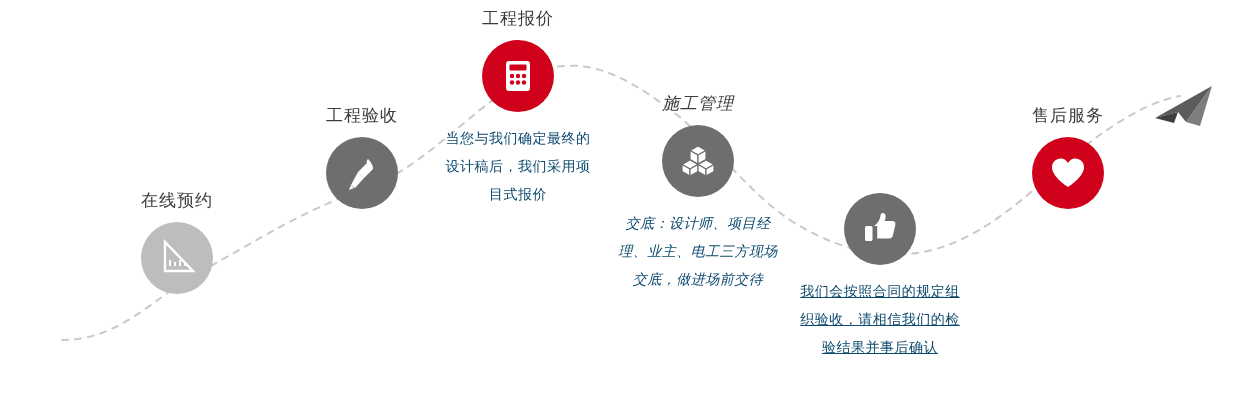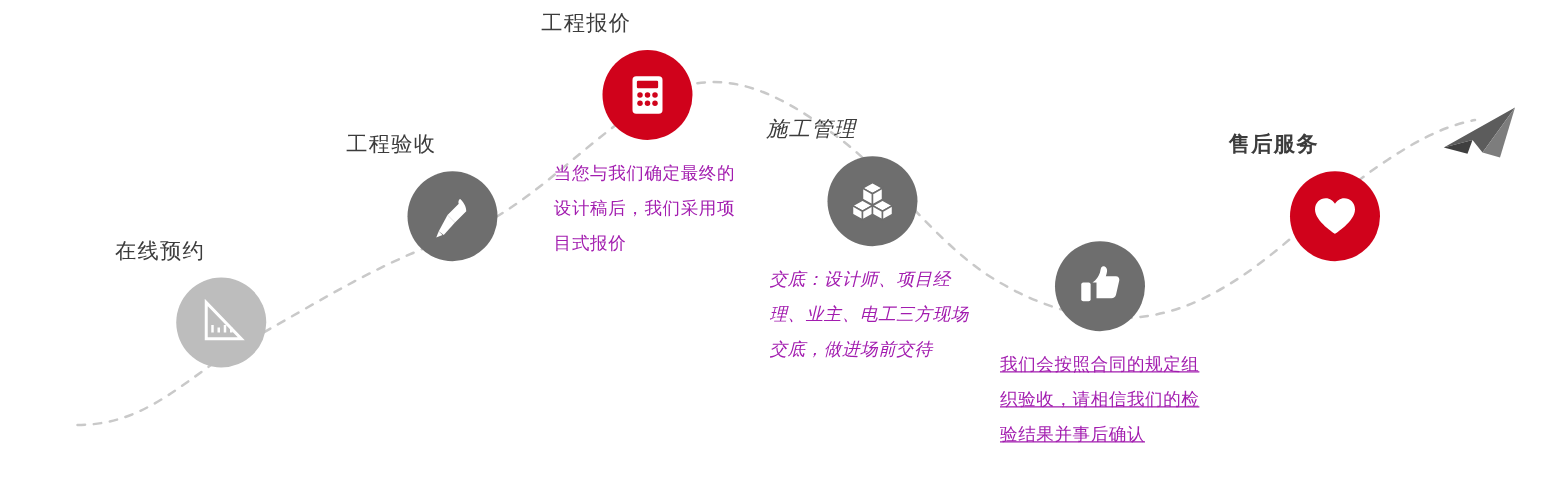--- a/index.html
+++ b/index.html
@@ -25,21 +25,21 @@
   .curve-layer {
     position: absolute;
     left: 0; top: 0;
     width: 1245px;
     height: 402px;
     pointer-events: none;
   }
   .step {
     position: absolute;
     width: 170px;
-    text-align: left;
+    text-align: center;
   }
   .step-title {
     font-size: 17px;
     color: #3c3c3c;
     letter-spacing: 1px;
     line-height: 1.3;
     white-space: nowrap;
   }
   .icon-wrap {
     width: 72px;
@@ -56,32 +56,32 @@
   .icon-red {
     background: #d0021b;
   }
   .icon-lightgrey {
     background: #bdbdbd;
   }
   .icon-wrap svg { display: block; }
   .step-desc {
     font-size: 14px;
     line-height: 2.0;
-    color: #a21caf;
+    color: #0c4a6e;
     width: 150px;
     margin: 12px auto;
     letter-spacing: 0.5px;
   }
   
   #step-0 { left: 92px;  top: 190px; }
   #step-1 { left: 277px; top: 105px; }
   #step-2 { left: 433px; top: 8px; }
   #step-3 { left: 613px; top: 93px; font-style: italic; }
   #step-4 { left: 795px; top: 183px; }
-  #step-5 { left: 983px; top: 105px; font-weight: bold; }
+  #step-5 { left: 983px; top: 105px; }
 
   
   #step-4 .step-desc { width: 160px; text-decoration: underline; }
   #step-3 .step-desc { width: 165px; }
 </style>
 </head>
 <body>
 
 <div id="stage">
 

